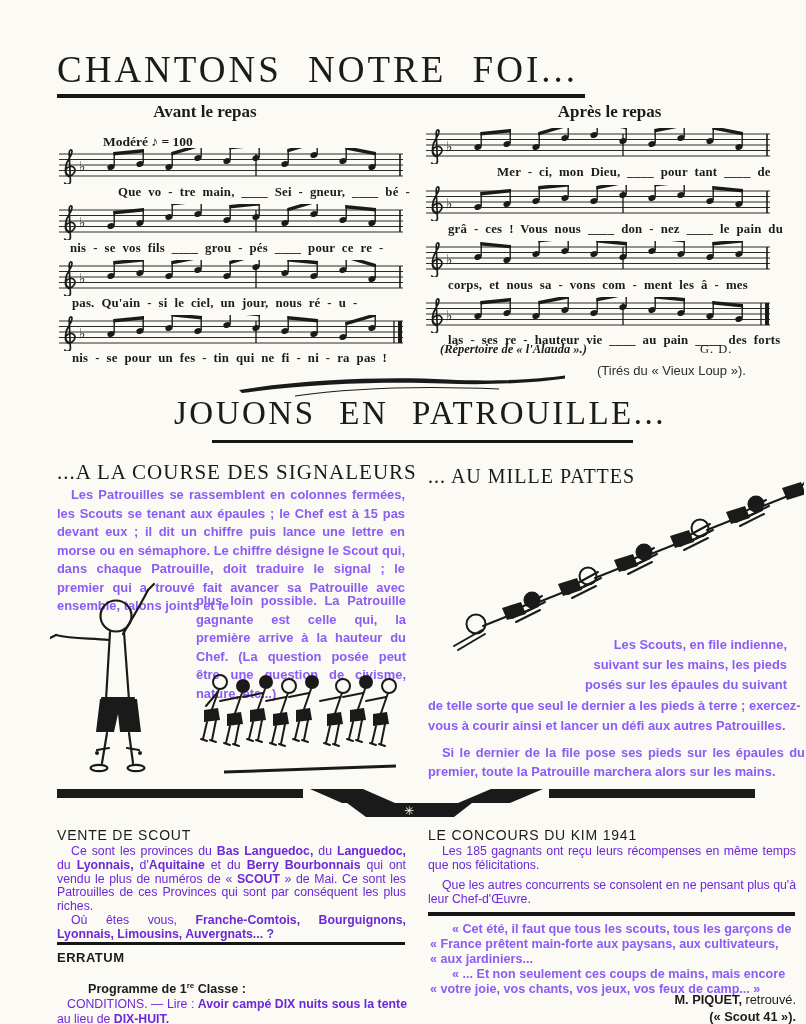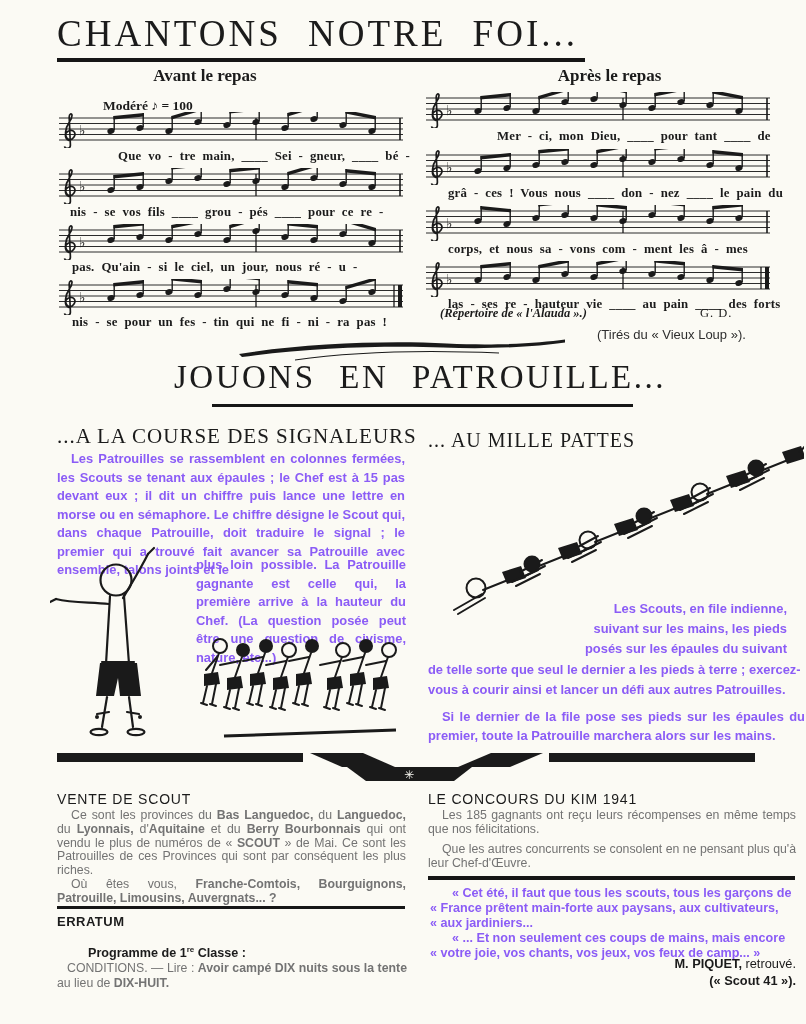--- a/index.html
+++ b/index.html
@@ -1,30 +1,30 @@
 <!DOCTYPE html>
 <html><head>
 <meta charset="utf-8">
 <style>
   html,body{margin:0;padding:0;background:#6f6c66;}
   #page{position:relative;width:806px;height:1024px;margin:0 auto;background:#fbfaf4;
         color:#1b1b1b;font-family:"Liberation Serif","DejaVu Serif",serif;overflow:hidden;}
-  .abs{position:absolute;}
+  .abs{position:absolute;margin-top:36px;}
   .rule{background:#161616;}
   .serifT{font-family:"Liberation Serif","DejaVu Serif",serif;}
   .sans{font-family:"Liberation Sans","DejaVu Sans",sans-serif;}
   .bsans{font-family:"Liberation Sans","DejaVu Sans",sans-serif;font-weight:700;color:#8b5cf6;}
   .just{text-align:justify;}
   .nw{white-space:nowrap;}
   .ctr{text-align:center;}
   .colhead{font-size:17px;font-weight:700;}
   .lyr{font-family:"Liberation Serif","DejaVu Serif",serif;font-weight:700;font-size:12.8px;
        letter-spacing:.2px;word-spacing:3.5px;white-space:nowrap;}
   .gamepara{font-size:12.9px;line-height:18.5px;}
-  .smalltxt{font-size:12.3px;line-height:13.8px;color:#737373;}
+  .smalltxt{font-size:12.3px;line-height:13.8px;color:#6d28d9;}
   .mpl{height:20.2px;font-size:12.9px;}
   .mpl.r{text-align:right;padding-right:18px;}
   .ql{height:15.1px;font-size:12.6px;}
   .ql.qi{padding-left:22px;}
   sup{font-size:8px;vertical-align:super;}
   b{font-weight:700;}
   svg{display:block;}
 </style>
 </head>
 <body>
@@ -526,21 +526,21 @@
         <polygon points="290,21 415,21 397,35 309,35" fill="#1a1a1a"></polygon>
         <polygon points="401,21 434,7 486,7 453,21" fill="#1a1a1a"></polygon>
         <rect x="492" y="7" width="206" height="9" fill="#1a1a1a"></rect>
         <text x="352" y="32.5" font-size="12" text-anchor="middle" font-family="'DejaVu Sans',sans-serif" fill="#faf9f3">✳</text>
       </svg>
     </div>
 
   <div class="abs sans nw" style="left:57px;top:791px;font-size:14px;letter-spacing:.8px;text-align:center;">VENTE DE SCOUT</div>
   <div class="abs sans smalltxt just" style="left:57px;top:809px;width:349px;">
     <p style="margin:0;text-indent:14px;"><span>Ce sont les provinces du </span><b>Bas Languedoc,</b><span> du </span><b>Languedoc,</b><span> du </span><b>Lyonnais,</b><span> d'</span><b>Aquitaine</b><span> et du </span><b>Berry Bourbonnais</b><span> qui ont vendu le plus de numéros de « </span><b>SCOUT</b><span> » de Mai. Ce sont les Patrouilles de ces Provinces qui sont par conséquent les plus riches.</span></p>
-    <p style="margin:0;text-indent:14px;"><span>Où êtes vous, </span><b>Franche-Comtois, Bourguignons, Patrouille, Limousins, Auvergnats... ?</b></p>
+    <p style="margin:0;text-indent:14px;"><span>Où êtes vous, </span><b>Franche-Comtois, Bourguignons, Lyonnais, Limousins, Auvergnats... ?</b></p>
   </div>
   <div class="abs rule" style="left:57px;top:906px;width:348px;height:3px;"></div>
 
   <div class="abs sans nw" style="left:57px;top:914px;font-size:13px;font-weight:700;letter-spacing:.5px;">ERRATUM</div>
   <div class="abs sans nw" style="left:88px;top:945px;font-size:12.6px;font-weight:700;"><span>Programme de 1</span><sup>re</sup><span> Classe :</span></div>
   <div class="abs sans smalltxt just" style="left:57px;top:961px;width:350px;line-height:15px;text-indent:10px;"><span>CONDITIONS. — Lire : </span><b>Avoir campé DIX nuits sous la tente</b><span> au lieu de </span><b>DIX-HUIT.</b></div>
 
   <div class="abs sans nw" style="left:428px;top:791px;font-size:14px;letter-spacing:.8px;">LE CONCOURS DU KIM 1941</div>
   <div class="abs sans smalltxt just" style="left:428px;top:809px;width:368px;text-indent:14px;">Les 185 gagnants ont reçu leurs récompenses en même temps que nos félicitations.</div>
   <div class="abs sans smalltxt just" style="left:428px;top:843px;width:368px;text-indent:14px;">Que les autres concurrents se consolent en ne pensant plus qu'à leur Chef-d'Œuvre.</div>

